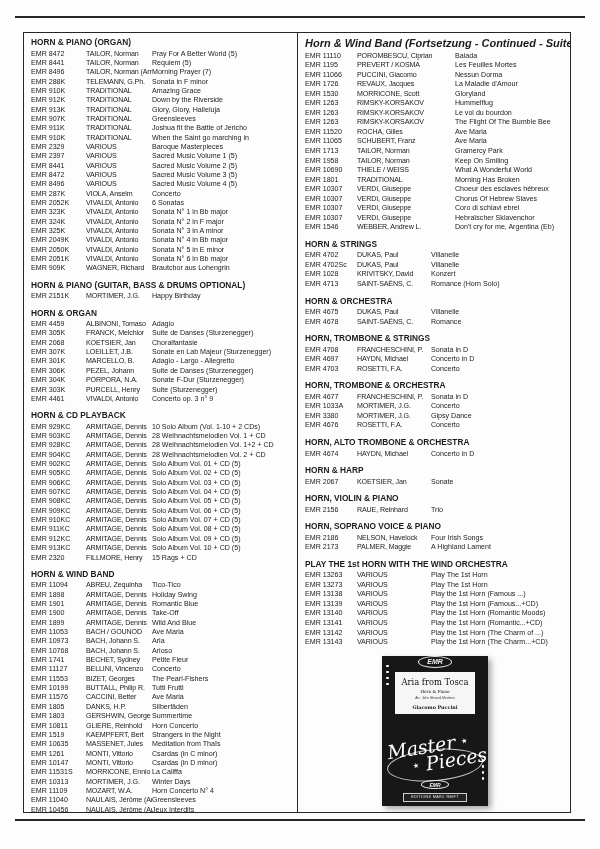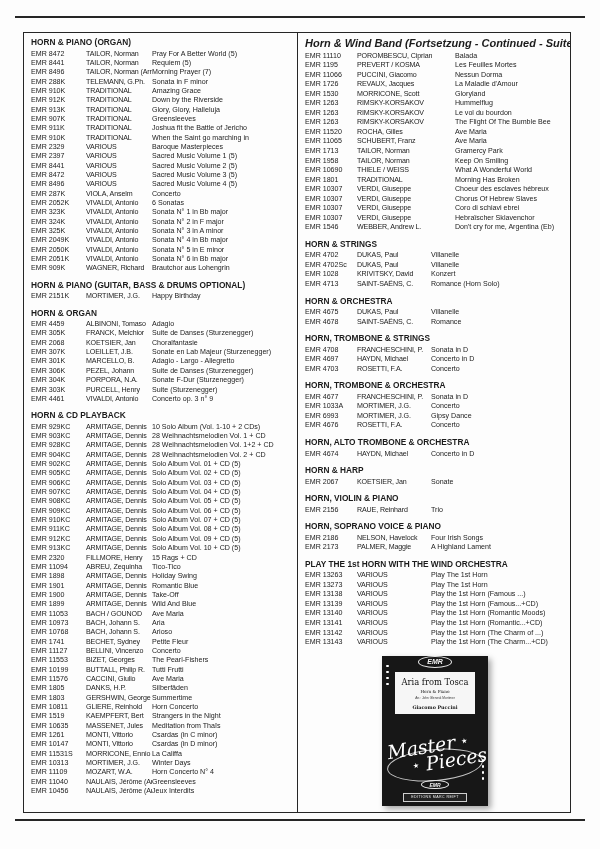--- a/index.html
+++ b/index.html
@@ -309,20 +309,21 @@
               <span class="cell c0">EMR 913KC</span>
               <span class="cell c1">ARMITAGE, Dennis</span>
               <span class="cell c2">Solo Album Vol. 10 + CD (5)</span>
             </div>
             <div class="entry-row">
               <span class="cell c0">EMR 2320</span>
               <span class="cell c1">FILLMORE, Henry</span>
               <span class="cell c2">15 Rags + CD</span>
             </div>
           </div>
+          <div class="section-title">HORN &amp; WIND BAND</div>
           <div class="entries">
             <div class="entry-row">
               <span class="cell c0">EMR 11094</span>
               <span class="cell c1">ABREU, Zequinha</span>
               <span class="cell c2">Tico-Tico</span>
             </div>
             <div class="entry-row">
               <span class="cell c0">EMR 1898</span>
               <span class="cell c1">ARMITAGE, Dennis</span>
               <span class="cell c2">Holiday Swing</span>
@@ -372,21 +373,21 @@
               <span class="cell c1">BIZET, Georges</span>
               <span class="cell c2">The Pearl-Fishers</span>
             </div>
             <div class="entry-row">
               <span class="cell c0">EMR 10199</span>
               <span class="cell c1">BUTTALL, Philip R.</span>
               <span class="cell c2">Tutti Frutti</span>
             </div>
             <div class="entry-row">
               <span class="cell c0">EMR 11576</span>
-              <span class="cell c1">CACCINI, Giulio</span>
+              <span class="cell c1">CACCINI, Better</span>
               <span class="cell c2">Ave Maria</span>
             </div>
             <div class="entry-row">
               <span class="cell c0">EMR 1805</span>
               <span class="cell c1">DANKS, H.P.</span>
               <span class="cell c2">Silberfäden</span>
             </div>
             <div class="entry-row">
               <span class="cell c0">EMR 1803</span>
               <span class="cell c1">GERSHWIN, George</span>
@@ -605,21 +606,21 @@
               <span class="cell c0">EMR 4677</span>
               <span class="cell c1">FRANCHESCHINI, P.</span>
               <span class="cell c2">Sonata in D</span>
             </div>
             <div class="entry-row">
               <span class="cell c0">EMR 1033A</span>
               <span class="cell c1">MORTIMER, J.G.</span>
               <span class="cell c2">Concerto</span>
             </div>
             <div class="entry-row">
-              <span class="cell c0">EMR 6993</span>
+              <span class="cell c0">EMR 3380</span>
               <span class="cell c1">MORTIMER, J.G.</span>
               <span class="cell c2">Gipsy Dance</span>
             </div>
             <div class="entry-row">
               <span class="cell c0">EMR 4676</span>
               <span class="cell c1">ROSETTI, F.A.</span>
               <span class="cell c2">Concerto</span>
             </div>
           </div>
           <div class="section-title">HORN, ALTO TROMBONE &amp; ORCHESTRA</div>

